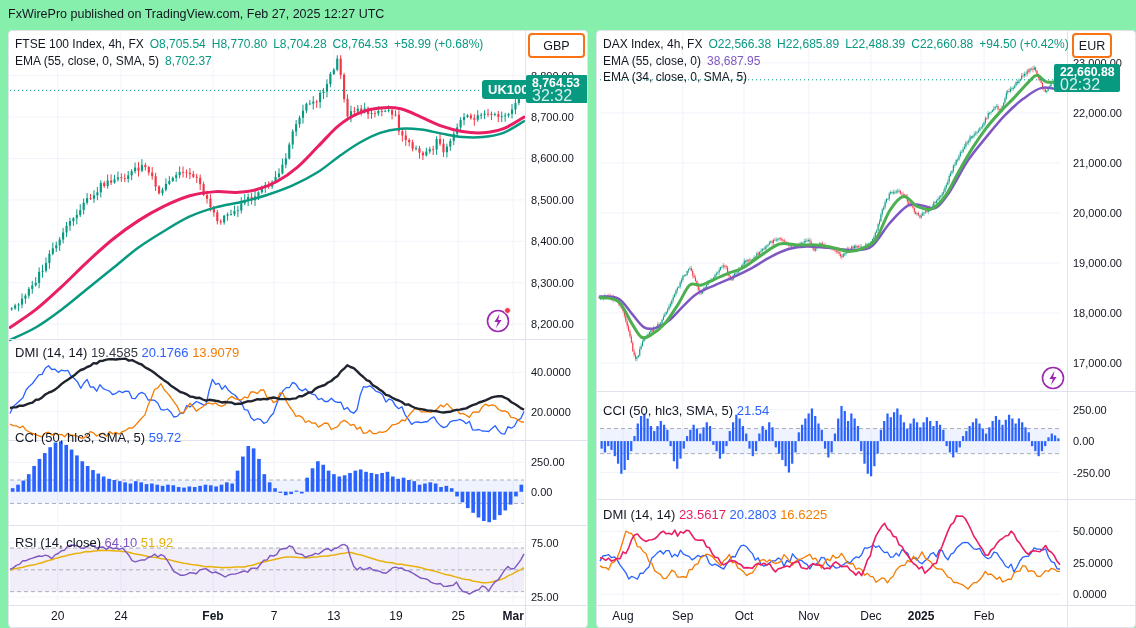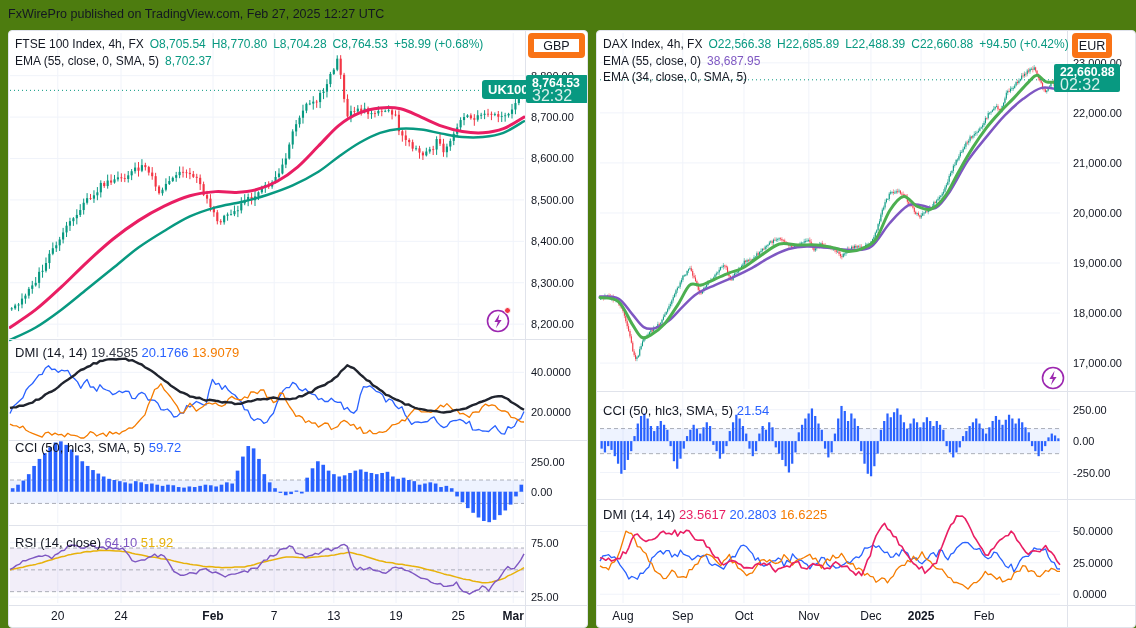--- a/index.html
+++ b/index.html
@@ -1,29 +1,29 @@
 <!DOCTYPE html>
 <html><head>
 <meta charset="utf-8">
 <style>
   * { margin:0; padding:0; box-sizing:border-box; }
   body { background:#ffffff; font-family:"Liberation Sans", sans-serif; color:#131722; }
-  #stage { position:relative; width:1136px; height:628px; background:#4d7c0f; overflow:hidden; }
+  #stage { position:relative; width:1136px; height:628px; background:#86efac; overflow:hidden; }
   .header-text { position:absolute; left:8px; top:7px; font-size:12.5px; color:#131722; }
   .card { position:absolute; top:30px; height:598px; background:#fff; border:1px solid #e0e3eb; border-radius:4px; overflow:hidden; }
   #card-left { left:8px; width:580px; }
   #card-right { left:596px; width:540px; }
   .card svg.canvas { position:absolute; left:0; top:0; }
   .legend { position:absolute; left:6px; top:5px; font-size:12px; line-height:16.5px; white-space:nowrap; z-index:3; }
   .legend .row { display:flex; gap:6px; }
   .ind-legend { position:absolute; left:6px; font-size:13px; white-space:nowrap; z-index:3; }
   .c-dark { color:#131722; } .c-green { color:#089981; } .c-pink { color:#e91e63; }
   .c-blue { color:#2962ff; } .c-orange { color:#f57c00; } .c-purple { color:#7e57c2; }
   .c-yellow { color:#e7b10a; } .c-adx { color:#363a45; }
-  .cur-btn { position:absolute; top:2px; height:25px; border:6px solid #f97316; border-radius:4px;
+  .cur-btn { position:absolute; top:2px; height:25px; border:2px solid #f97316; border-radius:4px;
              background:#fff; display:flex; align-items:center; justify-content:center;
              font-size:12.5px; color:#131722; z-index:4; cursor:pointer; }
   #cur-left { left:519px; width:57px; } #cur-right { left:475px; width:40px;text-align:right; }
   .price-badge { position:absolute; background:#089981; color:#fff; border-radius:2px; text-align:left;
                  padding:1px 0 1px 6px; z-index:4; }
   .price-badge .p { font-size:12.3px; font-weight:bold; line-height:14px; }
   .price-badge .t { font-size:16px; line-height:12px; color:rgba(255,255,255,0.85); }
   #badge-left { left:517px; top:44px; width:62px; }
   #badge-right { left:457px; top:33px; width:66px; }
   .ticker-badge { position:absolute; background:#089981; color:#fff; font-size:13px; font-weight:bold;
@@ -550,21 +550,21 @@
         <span class="c-dark">EMA (55, close, 0, SMA, 5)</span>
         <span class="c-green">8,702.37</span>
       </div>
     </div>
     <div class="ind-legend" style="top:314px">
       <span class="c-dark">DMI (14, 14)</span>
       <span class="c-adx">19.4585</span>
       <span class="c-blue">20.1766</span>
       <span class="c-orange">13.9079</span>
     </div>
-    <div class="ind-legend" style="top:409px">
+    <div class="ind-legend" style="top:399px">
       <span class="c-dark">CCI (50, hlc3, SMA, 5)</span>
       <span class="c-blue">59.72</span>
     </div>
     <div class="ind-legend" style="top:504px">
       <span class="c-dark">RSI (14, close)</span>
       <span class="c-purple">64.10</span>
       <span class="c-yellow">51.92</span>
     </div>
     <div class="cur-btn" id="cur-left">GBP</div>
     <div class="price-badge" id="badge-left">

